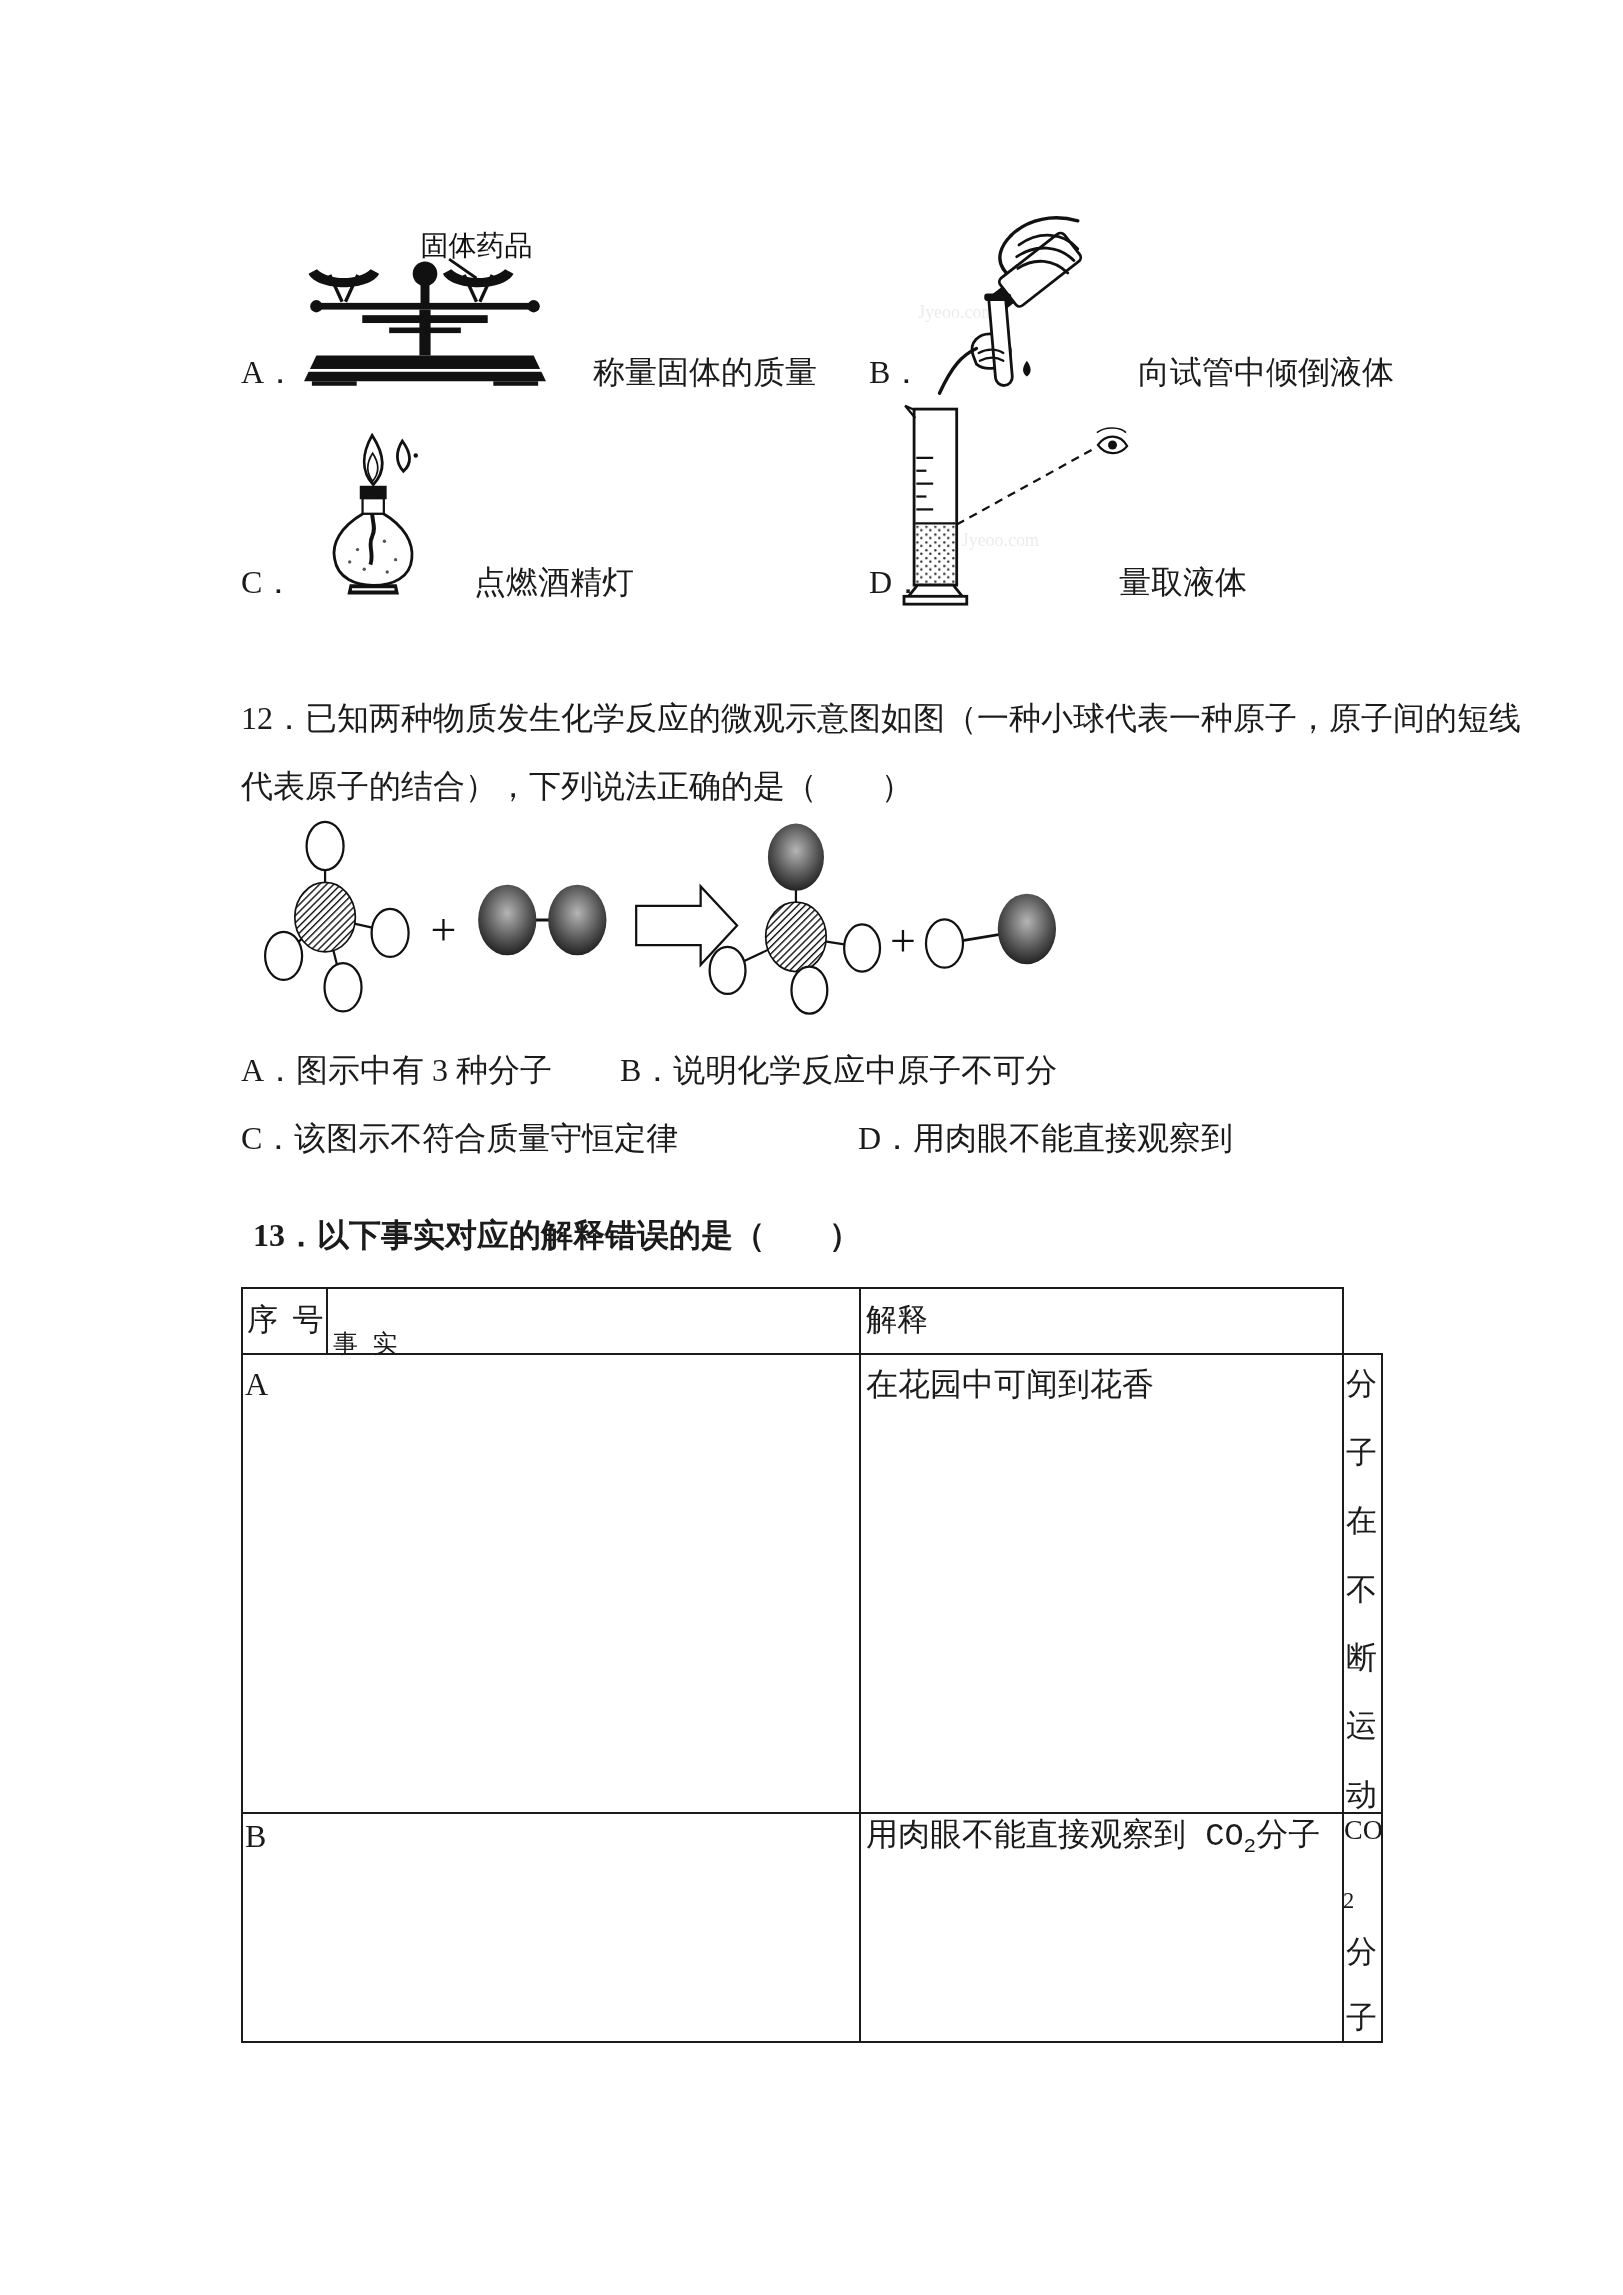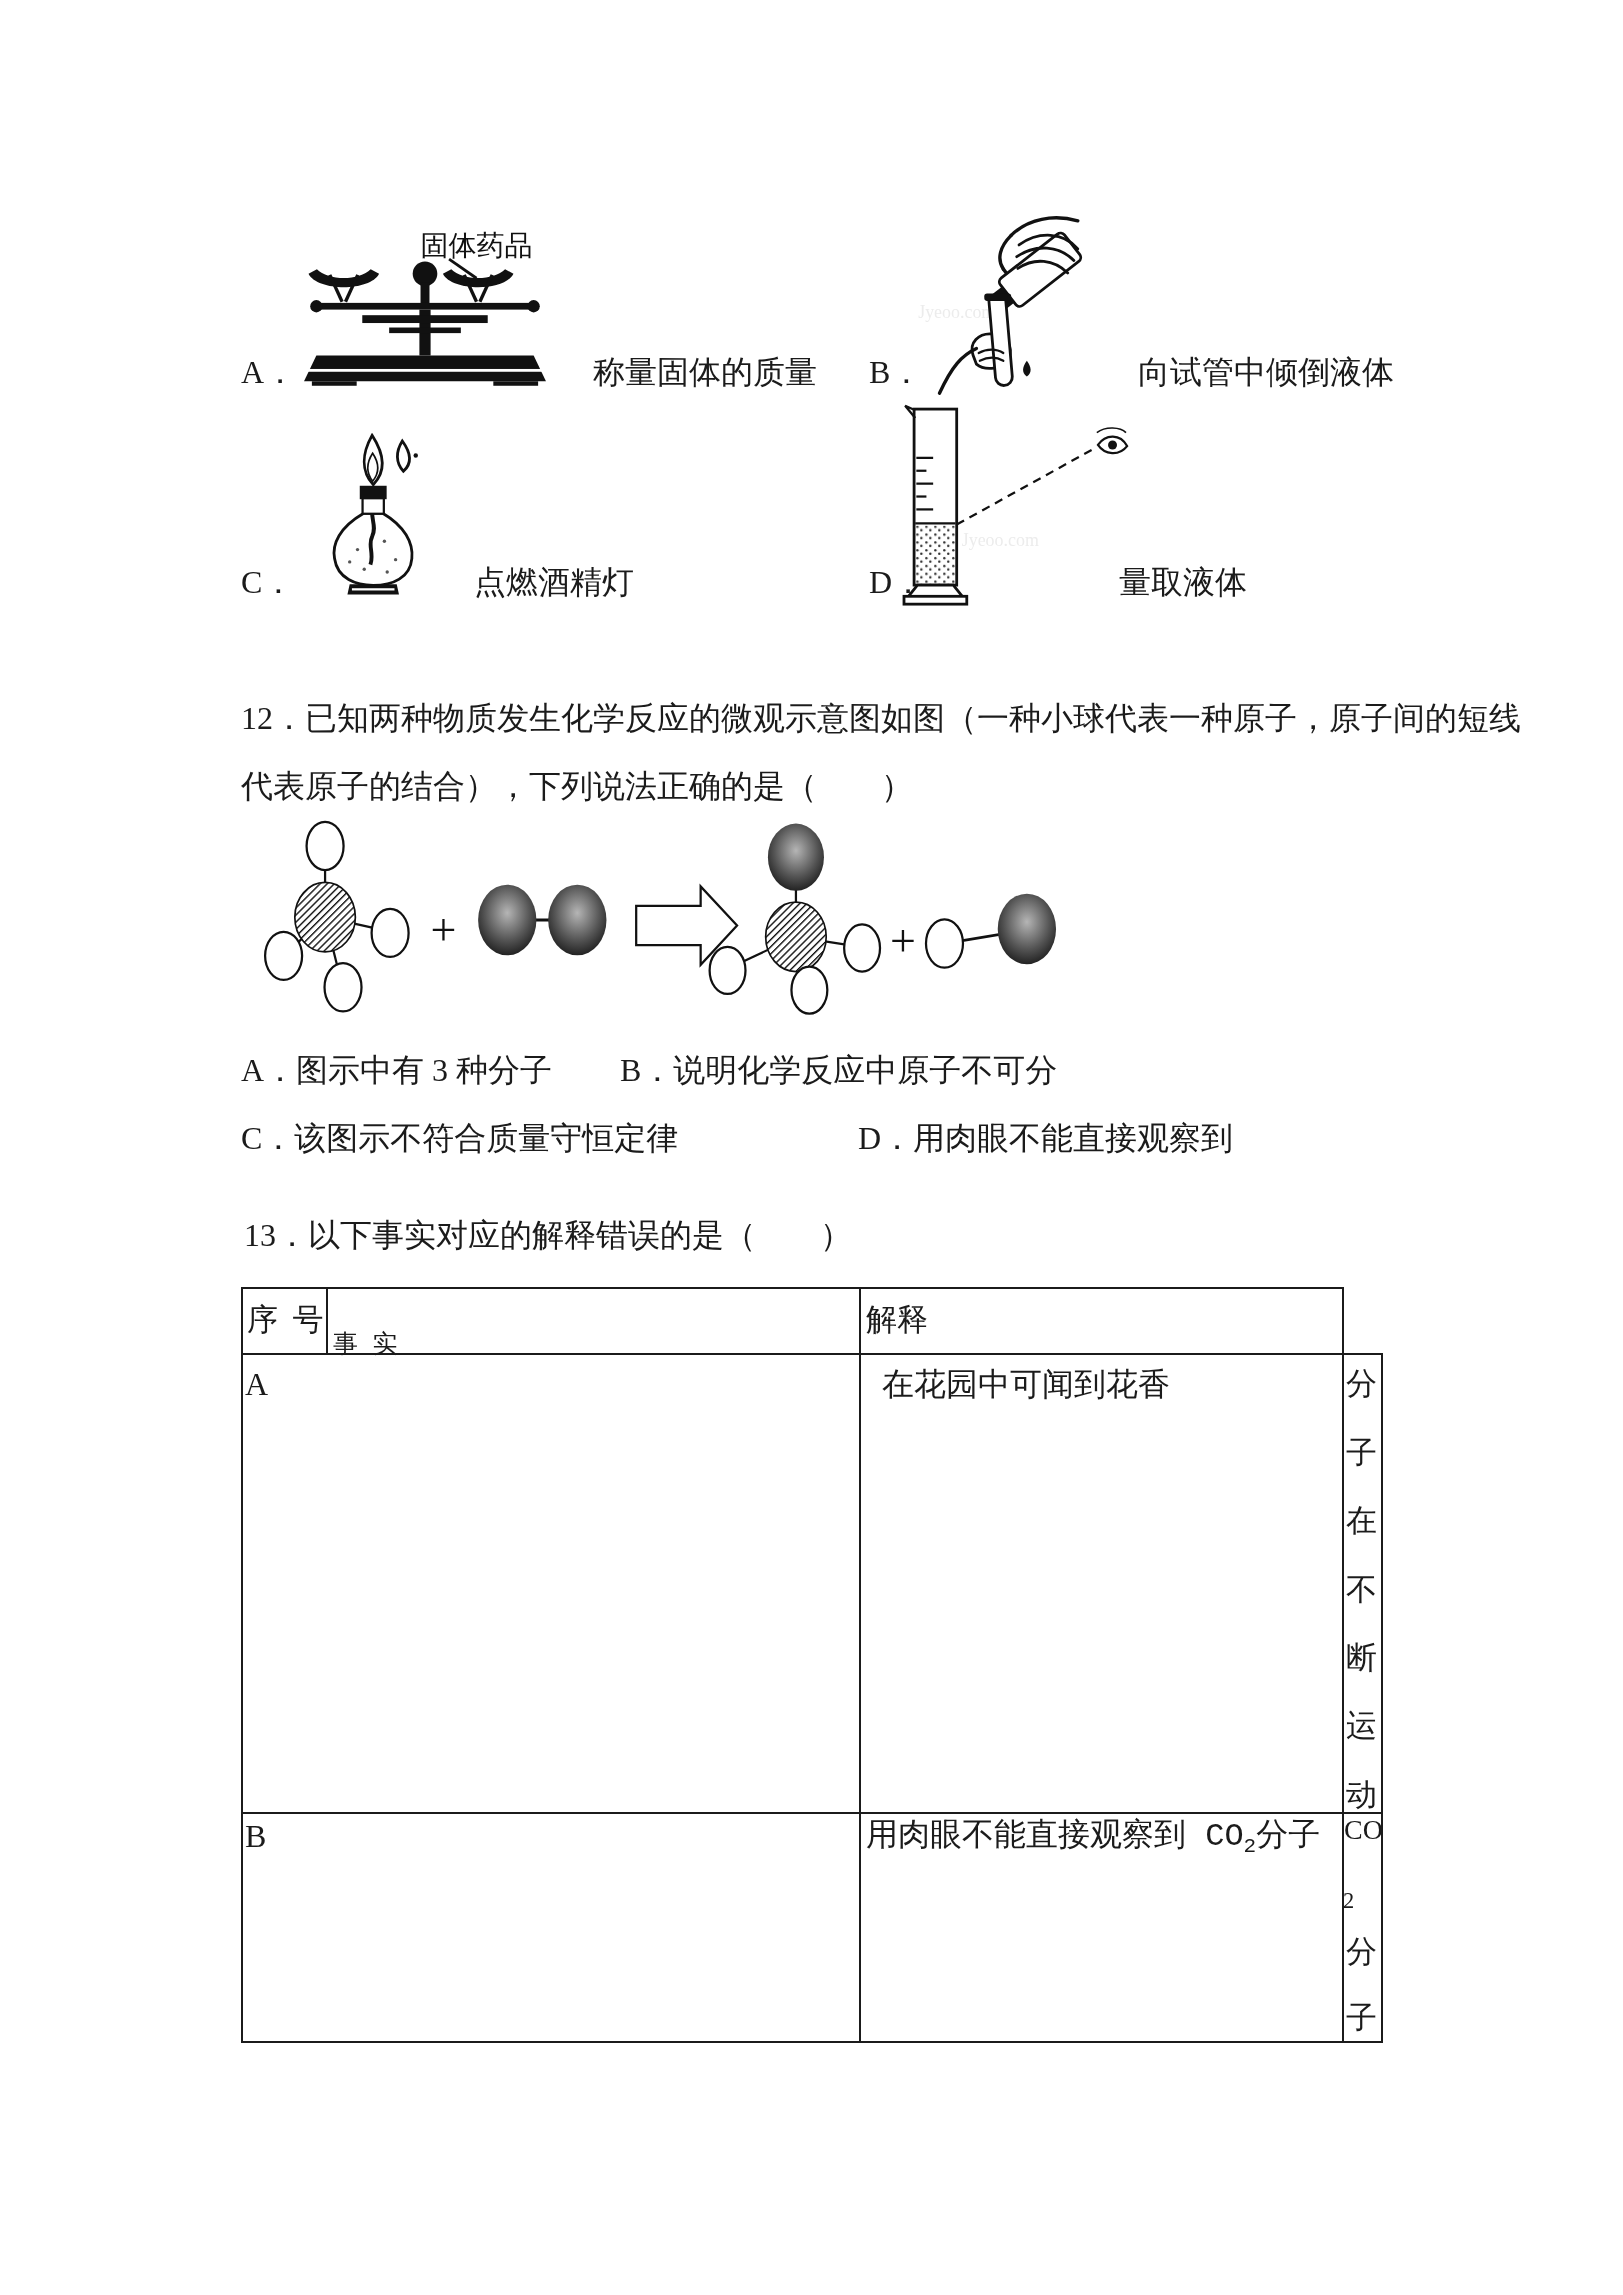--- a/index.html
+++ b/index.html
@@ -200,40 +200,40 @@
       </g>
     </svg>
 
     <div class="t" style="left:241px;top:1053px;">A．图示中有 3 种分子</div>
     <div class="t" style="left:620px;top:1053px;">B．说明化学反应中原子不可分</div>
     <div class="t" style="left:241px;top:1121px;">C．该图示不符合质量守恒定律</div>
     <div class="t" style="left:858px;top:1121px;">D．用肉眼不能直接观察到</div>
   </div>
 
   <div>
-    <div class="t" style="left:244px;top:1218px;"><span>13．</span><span>以下事实对应的解释错误的是（　　）</span></div>
+    <div class="t" style="left:253px;top:1218px;font-weight:bold;"><span>13．</span><span>以下事实对应的解释错误的是（　　）</span></div>
 
     <div>
       <div class="hl" style="left:241px;top:1287px;width:1102px;"></div>
       <div class="hl" style="left:241px;top:1353px;width:1141px;"></div>
       <div class="hl" style="left:241px;top:1812px;width:1141px;"></div>
       <div class="hl" style="left:241px;top:2041px;width:1141px;"></div>
       <div class="vl" style="left:241px;top:1287px;height:756px;"></div>
       <div class="vl" style="left:326px;top:1287px;height:67px;"></div>
       <div class="vl" style="left:859px;top:1287px;height:756px;"></div>
       <div class="vl" style="left:1342px;top:1287px;height:756px;"></div>
       <div class="vl" style="left:1381px;top:1353px;height:690px;"></div>
 
       <div class="t hdr" style="left:247px;top:1302px;font-size:31px;">序号</div>
       <div class="t hdr" style="left:333px;top:1326px;font-size:25px;">事实</div>
       <div class="t" style="left:866px;top:1302px;font-size:31px;">解释</div>
 
       <div class="t" style="left:245px;top:1367px;">A</div>
       <div class="t" style="left:337px;top:1367px;"></div>
-      <div class="t" style="left:866px;top:1367px;margin-left:16px;">在花园中可闻到花香</div>
+      <div class="t" style="left:866px;top:1367px;">在花园中可闻到花香</div>
       <div class="side" style="left:1343px;top:1367px;">分</div>
       <div class="side" style="left:1343px;top:1436px;">子</div>
       <div class="side" style="left:1343px;top:1504px;">在</div>
       <div class="side" style="left:1343px;top:1573px;">不</div>
       <div class="side" style="left:1343px;top:1641px;">断</div>
       <div class="side" style="left:1343px;top:1709px;">运</div>
       <div class="side" style="left:1343px;top:1778px;">动</div>
 
       <div class="t" style="left:245px;top:1819px;">B</div>
       <div class="t" style="left:337px;top:1819px;"></div>

